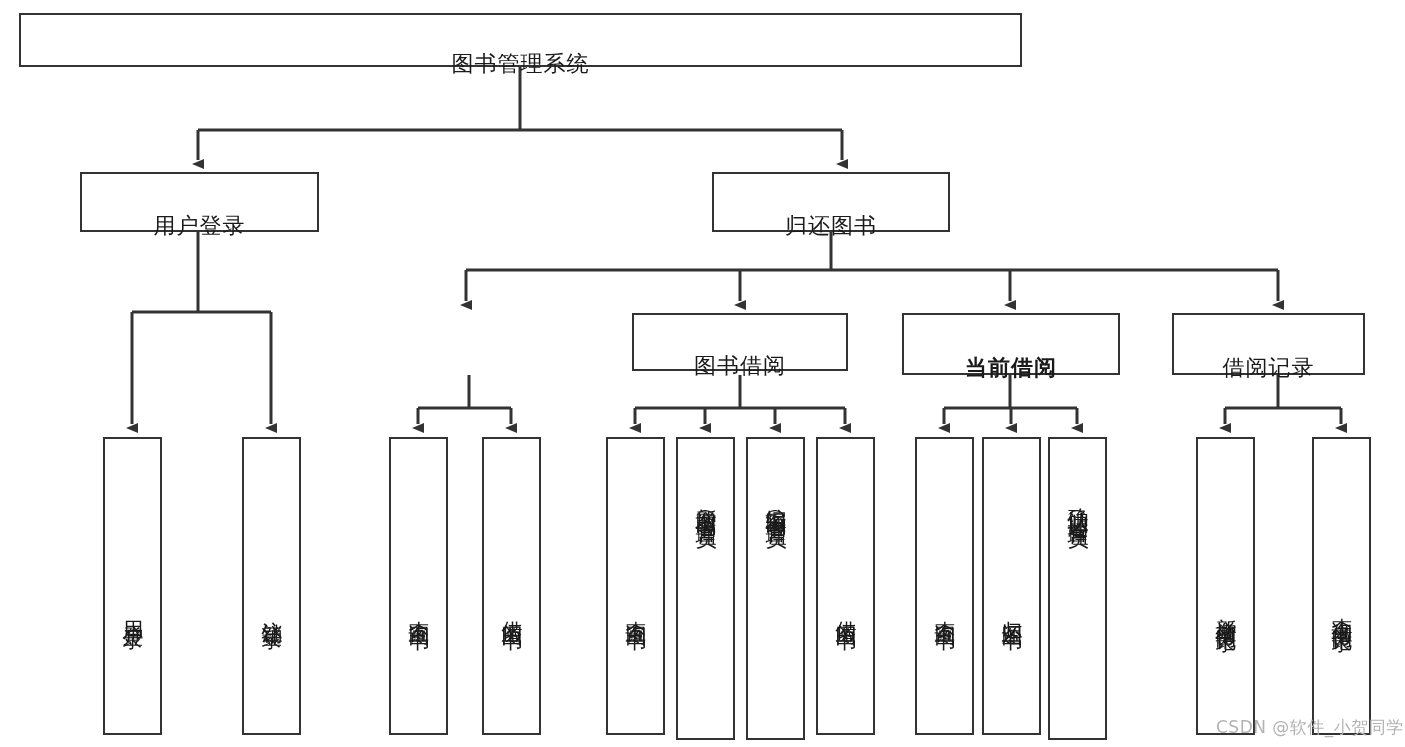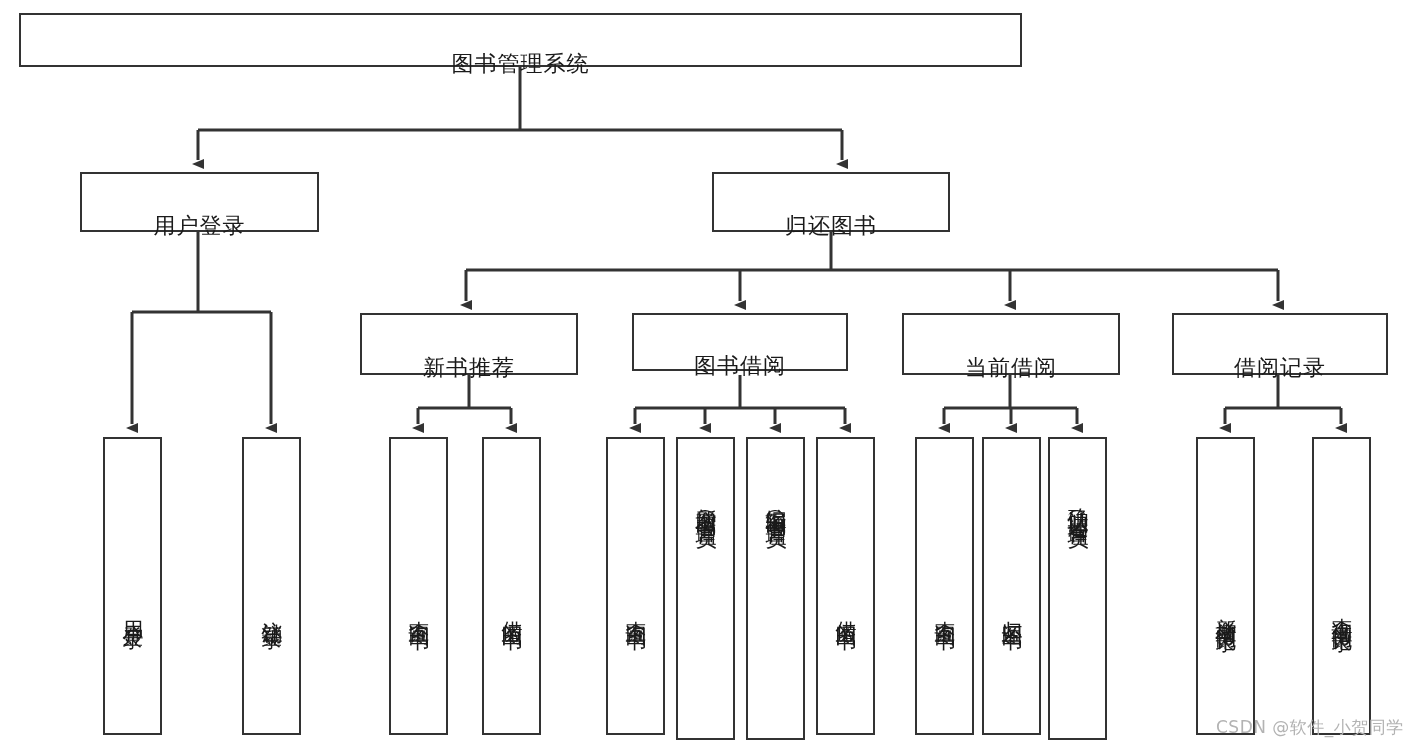--- a/index.html
+++ b/index.html
@@ -127,30 +127,27 @@
     <span class="node-label">图书管理系统</span>
   </div>
 
   <div class="node h" style="left:80px; top:172px; width:239px; height:60px;">
     <span class="node-label">用户登录</span>
   </div>
   <div class="node h" style="left:712px; top:172px; width:238px; height:60px;">
     <span class="node-label">归还图书</span>
   </div>
 
-  <div class="node h" style="left:360px; top:313px; width:218px; height:62px;">
-    <span class="node-label">新书推荐</span>
-  </div>
   <div class="node h" style="left:632px; top:313px; width:216px; height:58px;">
     <span class="node-label">图书借阅</span>
   </div>
-  <div class="node h" style="left:902px; top:313px; width:218px; height:62px;">
+  <div class="node h" style="left:902px; top:313px; width:218px; height:62px;font-weight:bold;">
     <span class="node-label">当前借阅</span>
   </div>
-  <div class="node h" style="left:1172px; top:313px; width:216px; height:62px;">
+  <div class="node h" style="left:1172px; top:313px; width:193px; height:62px;">
     <span class="node-label">借阅记录</span>
   </div>
 
   <div class="node v" style="left:103px; top:437px; width:59px; height:298px;">
     <span class="node-label">用户登录</span>
   </div>
   <div class="node v" style="left:242px; top:437px; width:59px; height:298px;">
     <span class="node-label">注销登录</span>
   </div>
 

